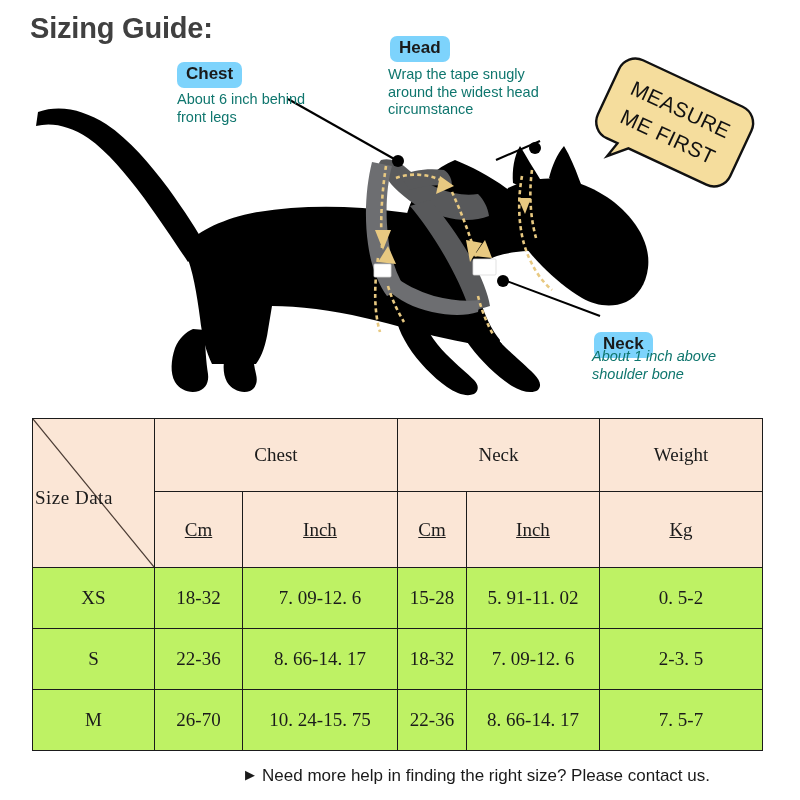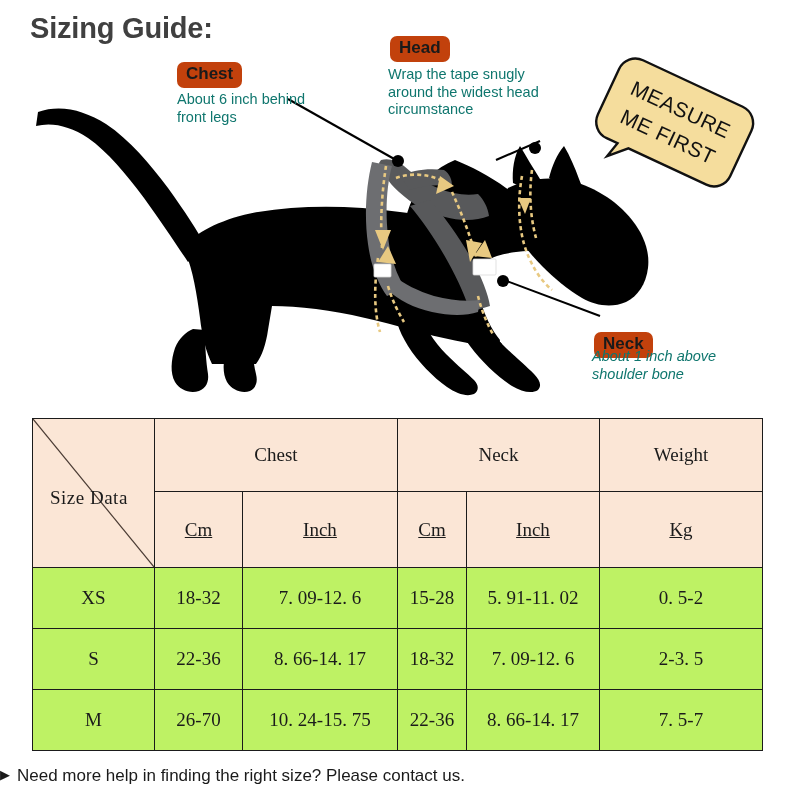--- a/index.html
+++ b/index.html
@@ -23,21 +23,21 @@
     font-size: 29px;
     font-weight: 700;
     letter-spacing: -0.2px;
     color: #404040;
     font-family: "Liberation Sans", sans-serif;
   }
 
   
   .badge {
     position: absolute;
-    background: #c2410c;
+    background: #7dd3fc;
     border-radius: 7px;
     font-weight: 700;
     font-size: 17px;
     color: #1a1a1a;
     padding: 2px 9px 4px 9px;
     line-height: 1.15;
   }
   #badge-chest { left: 177px; top: 62px; }
   #badge-head  { left: 390px; top: 36px; }
   #badge-neck  { left: 594px; top: 332px; }
@@ -103,44 +103,45 @@
   #size-table thead td { background: #fbe6d6; }
   #size-table tbody td { background: #bef264; height: 60px; }
 
   .corner-cell {
     position: relative;
     height: 147px;
     background: #fbe6d6;
   }
   .corner-cell .corner-label {
     position: absolute;
-    left: 17px;
+    left: 2px;
     bottom: 58px;
     font-size: 19px;
     letter-spacing: 0.5px;
     white-space: nowrap;
   }
   .corner-cell .diag {
     position: absolute;
     left: 0; top: 0;
     width: 100%; height: 100%;
     pointer-events: none;
   }
   .grp-row td { height: 72px; }
   .unit-row td { height: 75px; text-decoration: underline; }
 
   
   #footer-note {
     position: absolute;
     left: 0;
     top: 766px;
     width: 680px;
-    text-align: left;
+    text-align: right;
     font-size: 17px;
     color: #1a1a1a;
+    padding-left: 30px;
   }
   #footer-note .tri {
     display: inline-block;
     margin-right: 7px;
     font-size: 13px;
     vertical-align: 2px;
   }
 </style>
 </head>
 <body>

